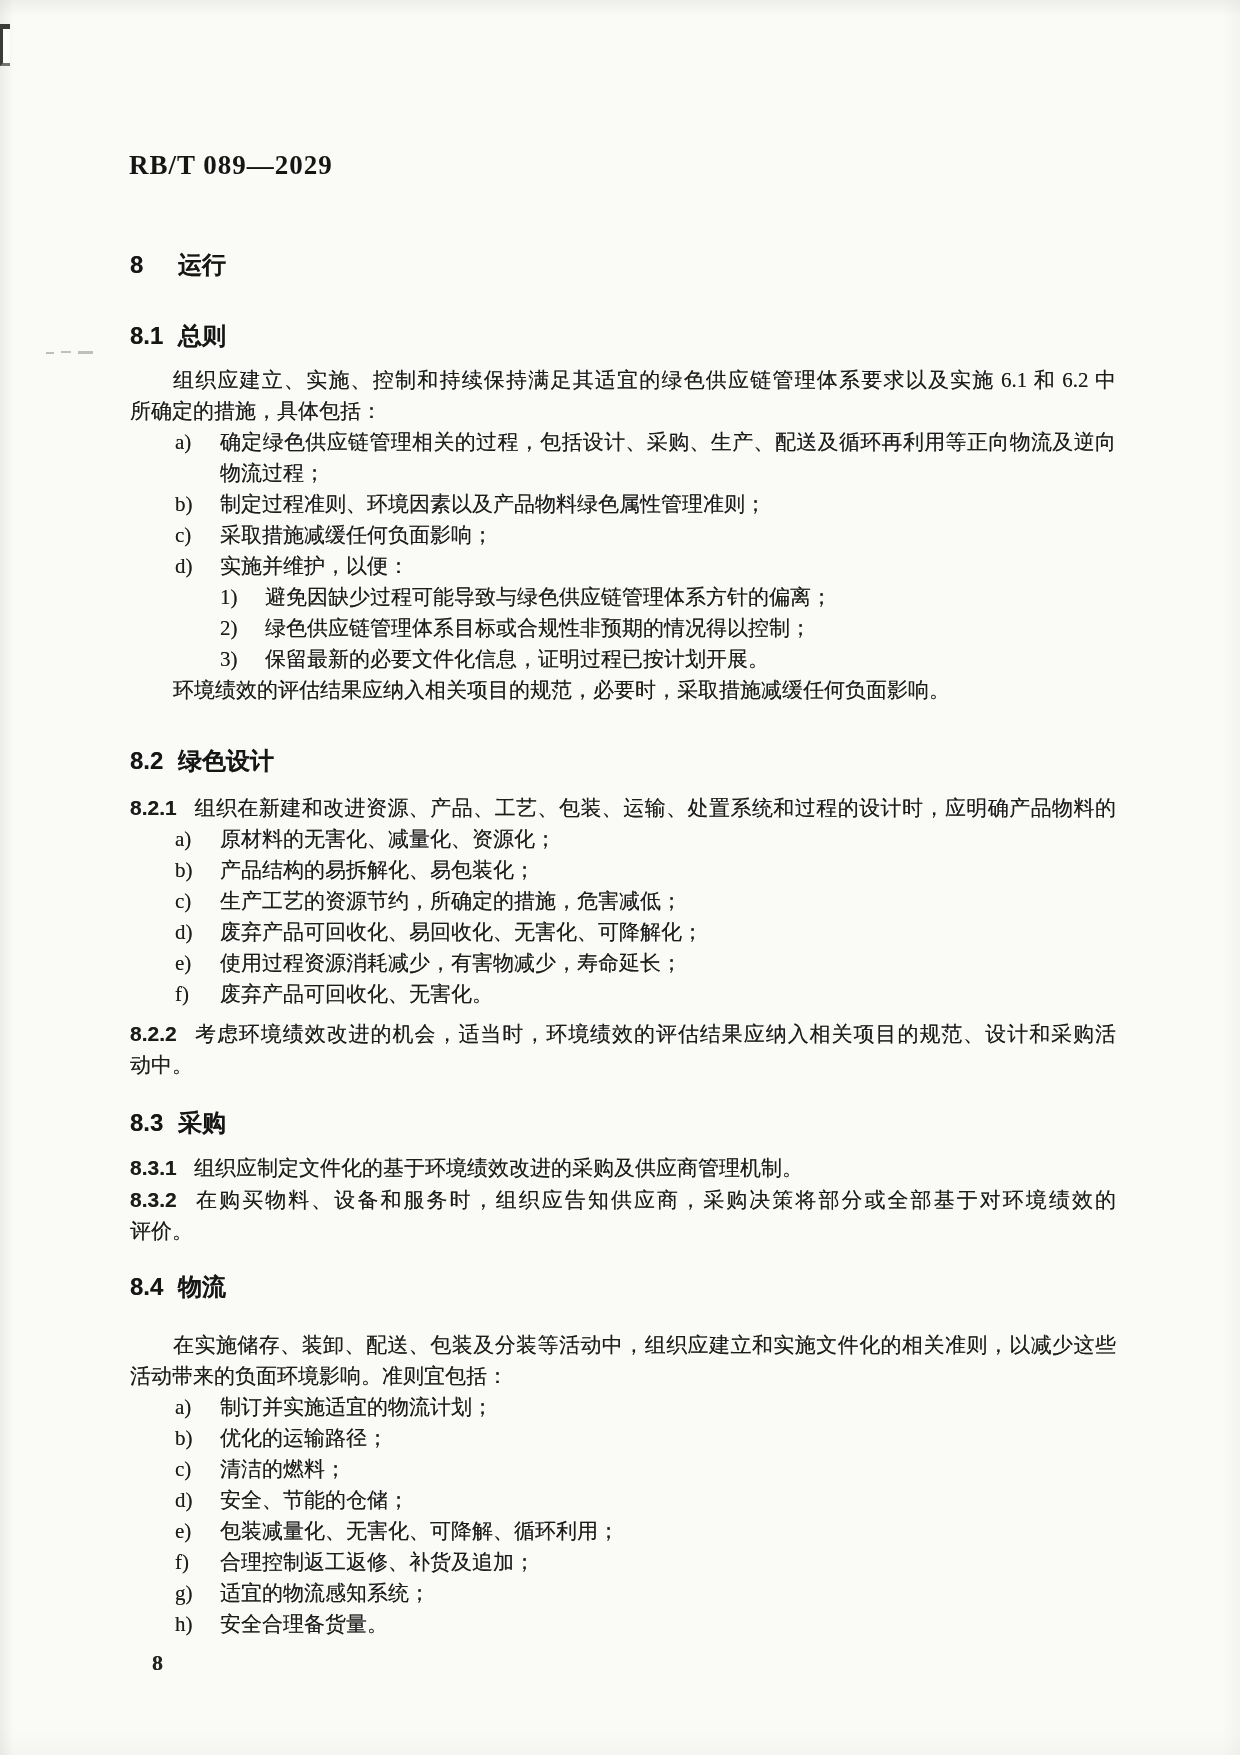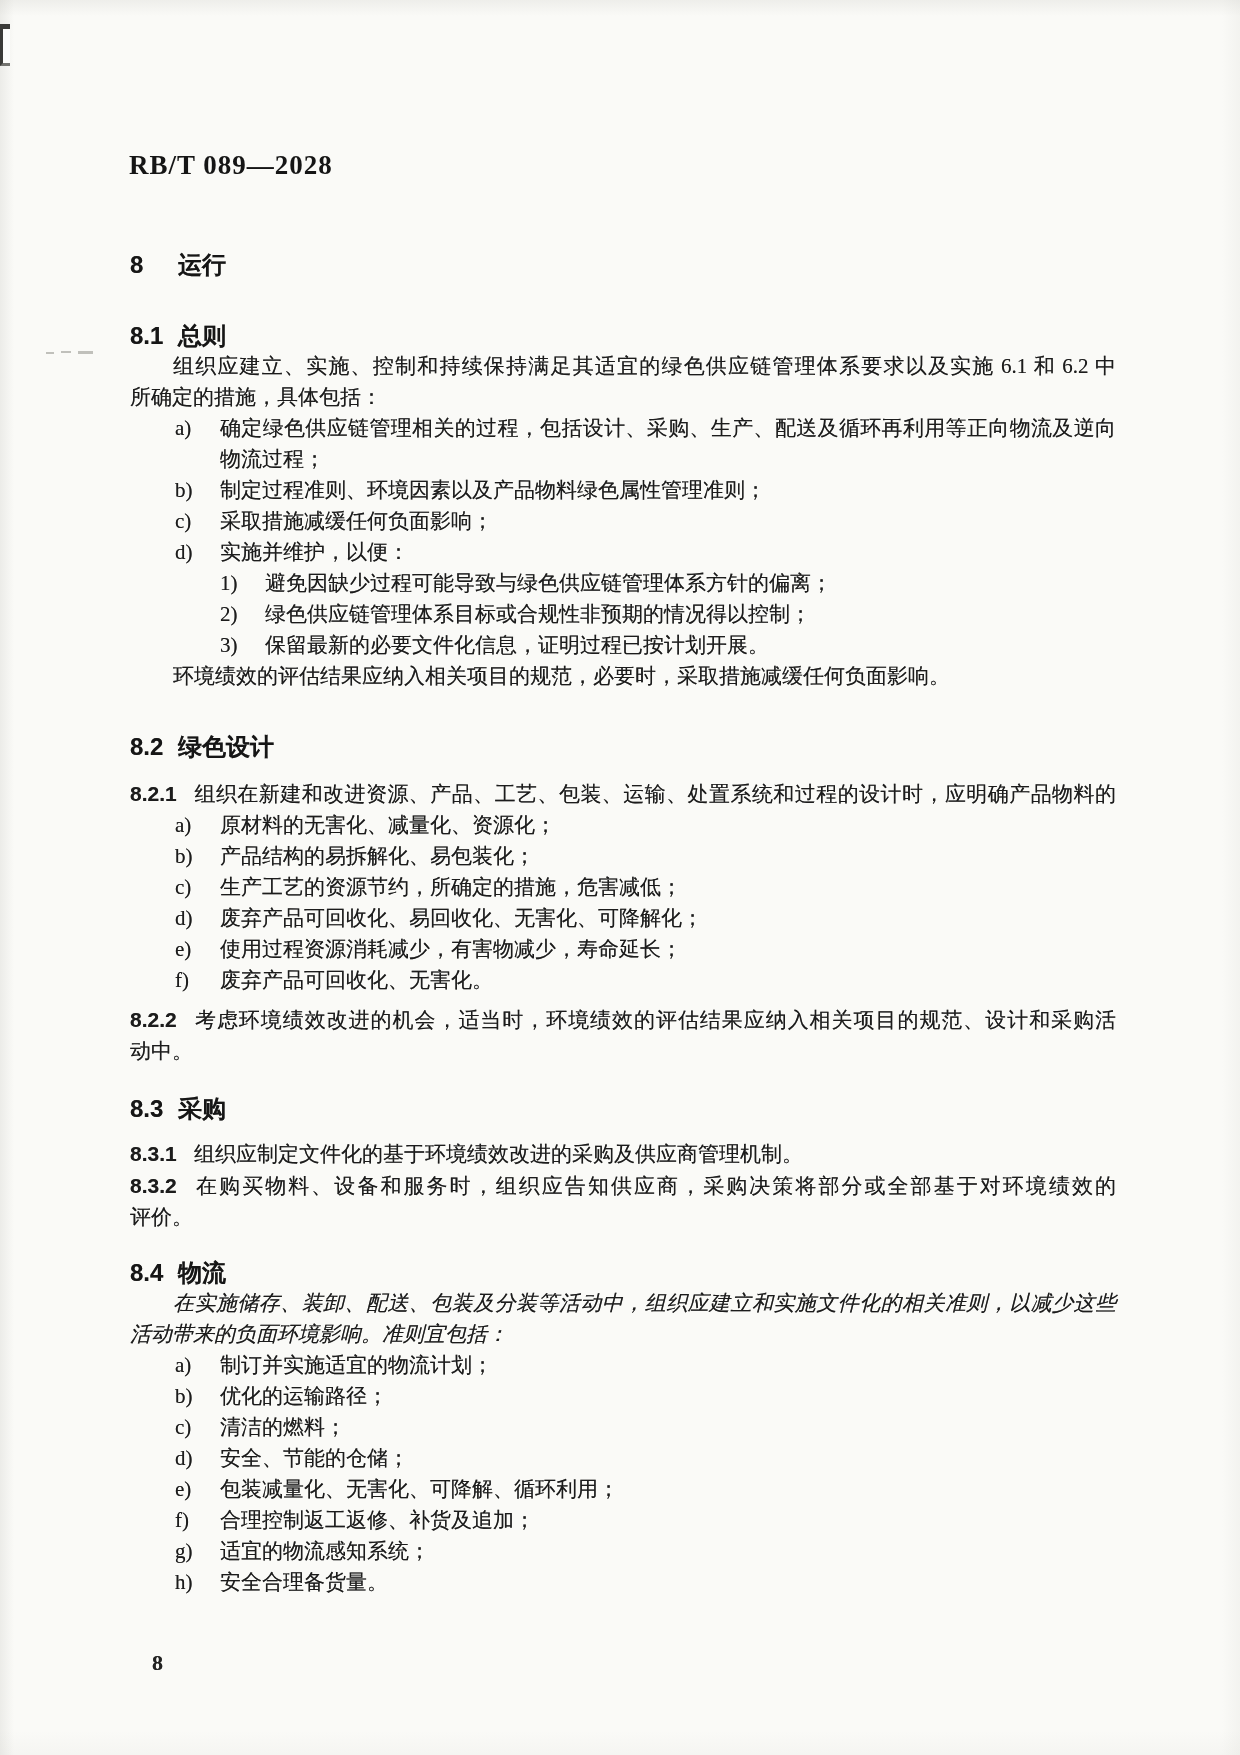--- a/index.html
+++ b/index.html
@@ -37,28 +37,28 @@
   .li{position:relative;padding-left:90px;}
   .li .lbl{position:absolute;left:45px;top:0;}
   .sub .lbl{left:90px;}
   .sub{padding-left:135px;}
   .clause .cnum{
     display:inline-block;min-width:64px;
     font-family:"Liberation Sans","DejaVu Sans",sans-serif;
     font-weight:bold;
   }
   .mt-h81{margin-top:40px;}
-  .mt-intro{}
+  .mt-intro{margin-top:14px;}
   .mt-h82{margin-top:39px;}
   .mt-c821{margin-top:16px;}
   .mt-c822{margin-top:8px;}
   .mt-h83{margin-top:26px;}
   .mt-c831{margin-top:14px;}
   .mt-h84{margin-top:24px;}
-  .mt-intro84{margin-top:0;font-style:italic;}
+  .mt-intro84{margin-top:28px;}
   .page-num{
     position:absolute;left:152px;top:1650px;
     font-size:22px;font-weight:bold;color:#222;
     text-shadow:0 0 .5px rgba(25,25,25,.6);
   }
   .corner-mark{
     position:absolute;left:0;top:24px;width:10px;height:42px;
     border-top:5px solid #3b3b38;border-left:3px solid #3b3b38;
     border-bottom:3px solid #73736e;background:#fdfdfb;box-sizing:border-box;
   }
@@ -68,21 +68,21 @@
   .d3{left:78px;top:351px;width:15px;height:3px;}
 </style>
 </head>
 <body>
 
 <div class="corner-mark"></div>
 <div class="edge-dash d1"></div>
 <div class="edge-dash d2"></div>
 <div class="edge-dash d3"></div>
 
-<div class="doc-code">RB/T 089—2028</div>
+<div class="doc-code">RB/T 089—2029</div>
 
 <div class="content">
 
   <div class="sec-head">
     <span class="num">8</span><span>运行</span>
   </div>
 
   <div class="sec-head mt-h81">
     <span class="num">8.1</span><span>总则</span>
   </div>

